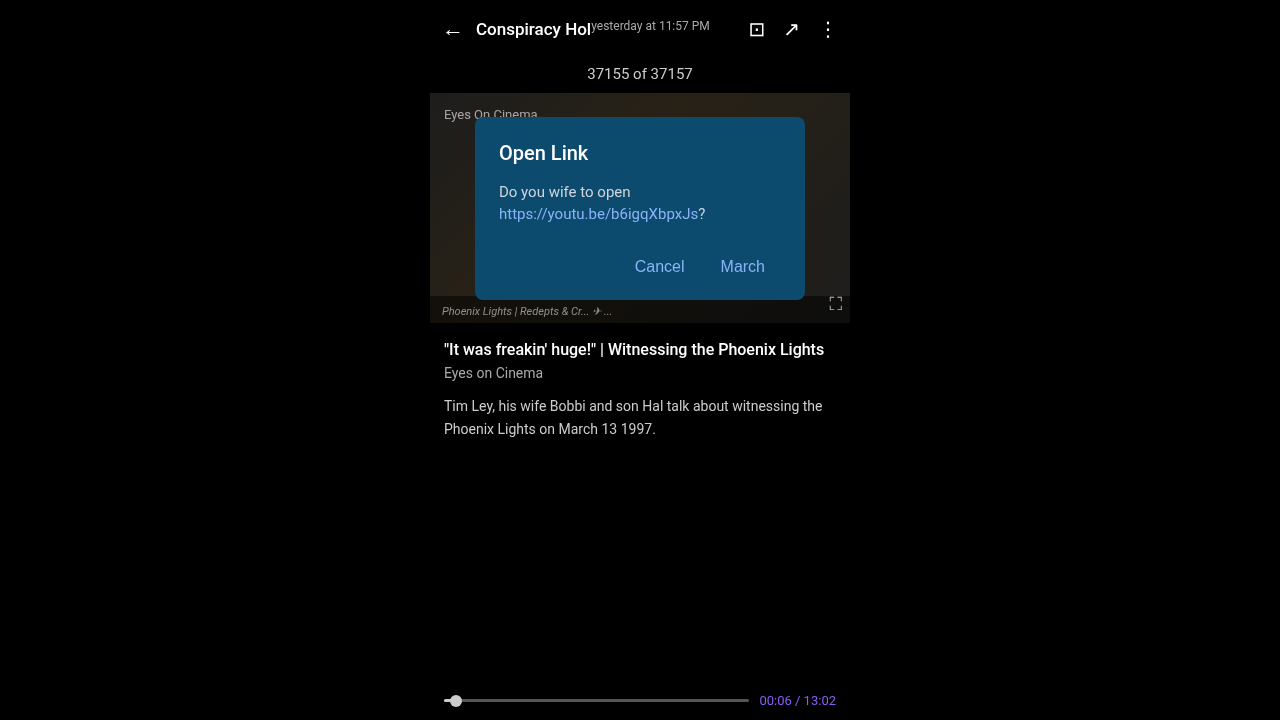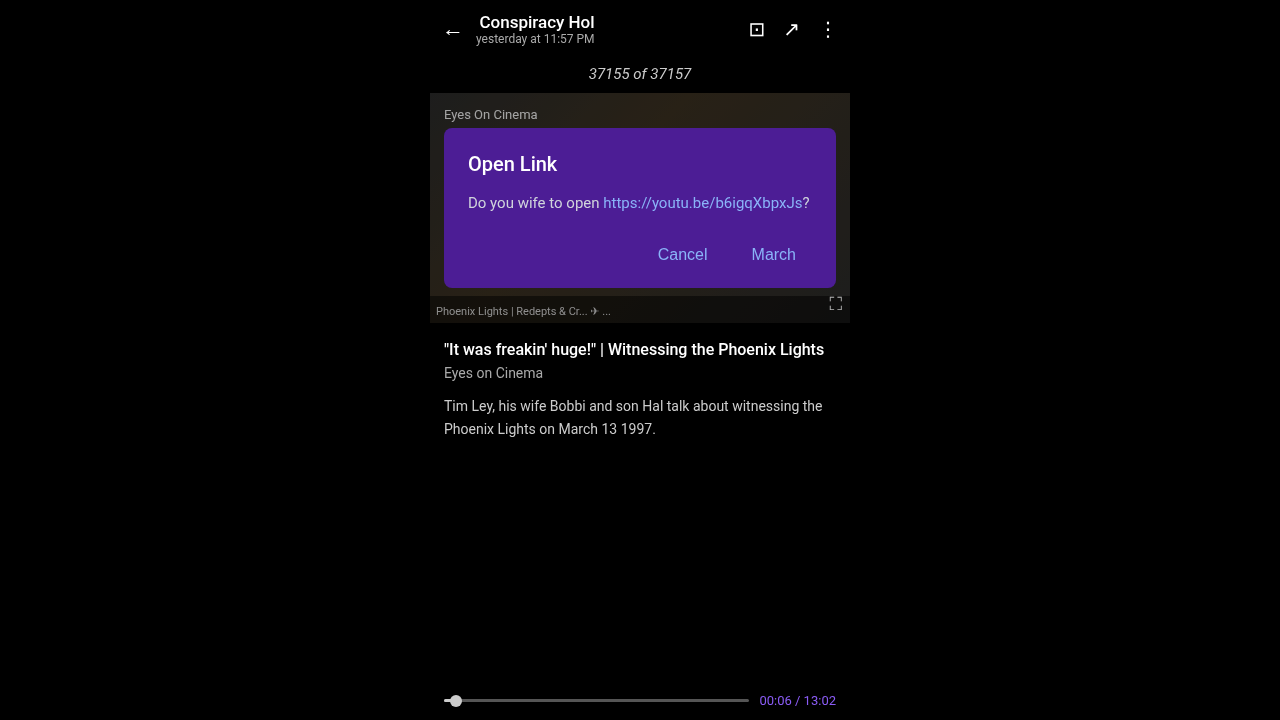--- a/index.html
+++ b/index.html
@@ -40,22 +40,21 @@
     }
 
     .back-icon {
       color: #fff;
       font-size: 22px;
       cursor: pointer;
     }
 
     .header-title-area {
       display: flex;
-      flex-direction: column;
-      text-align: right;
+      flex-direction: row;
     }
 
     .header-title {
       color: #fff;
       font-size: 17px;
       font-weight: 500;
       line-height: 1.2;
     }
 
     .header-subtitle {
@@ -78,21 +77,20 @@
     
     .counter-bar {
       background: #000;
       text-align: center;
       padding: 6px 0 10px;
     }
 
     .counter-text {
       color: #ccc;
       font-size: 15px;
-      font-style: italic;
     }
 
     
     .video-area {
       width: 100%;
       height: 230px;
       background: #1a1a1a;
       position: relative;
       overflow: hidden;
     }
@@ -114,21 +112,22 @@
       align-items: center;
       justify-content: center;
     }
 
     .video-bottom-bar {
       position: absolute;
       bottom: 0;
       left: 0;
       right: 0;
       background: rgba(0,0,0,0.5);
-      padding: 4px 6px;
+      padding: 4px 12px;
+      font-style: italic;
     }
 
     .video-bottom-text {
       color: #ccc;
       font-size: 11px;
     }
 
     .fullscreen-btn {
       position: absolute;
       bottom: 8px;
@@ -144,24 +143,24 @@
       left: 0;
       right: 0;
       bottom: 0;
       background: rgba(0,0,0,0.3);
       display: flex;
       align-items: center;
       justify-content: center;
     }
 
     .dialog {
-      background: #4c1d95;
+      background: #0c4a6e;
       border-radius: 8px;
       padding: 24px 24px 16px;
-      width: 392px;
+      width: 330px;
       margin: 0 auto;
     }
 
     .dialog-title {
       color: #fff;
       font-size: 20px;
       font-weight: 500;
       margin-bottom: 16px;
     }
 
@@ -172,21 +171,21 @@
       margin-bottom: 24px;
     }
 
     .dialog-link {
       color: #8ab4f8;
     }
 
     .dialog-actions {
       display: flex;
       justify-content: flex-end;
-      gap: 12px;
+      gap: 4px;
     }
 
     .dialog-btn {
       color: #8ab4f8;
       font-size: 16px;
       font-weight: 500;
       padding: 8px 16px;
       background: none;
       border: none;
       cursor: pointer;

